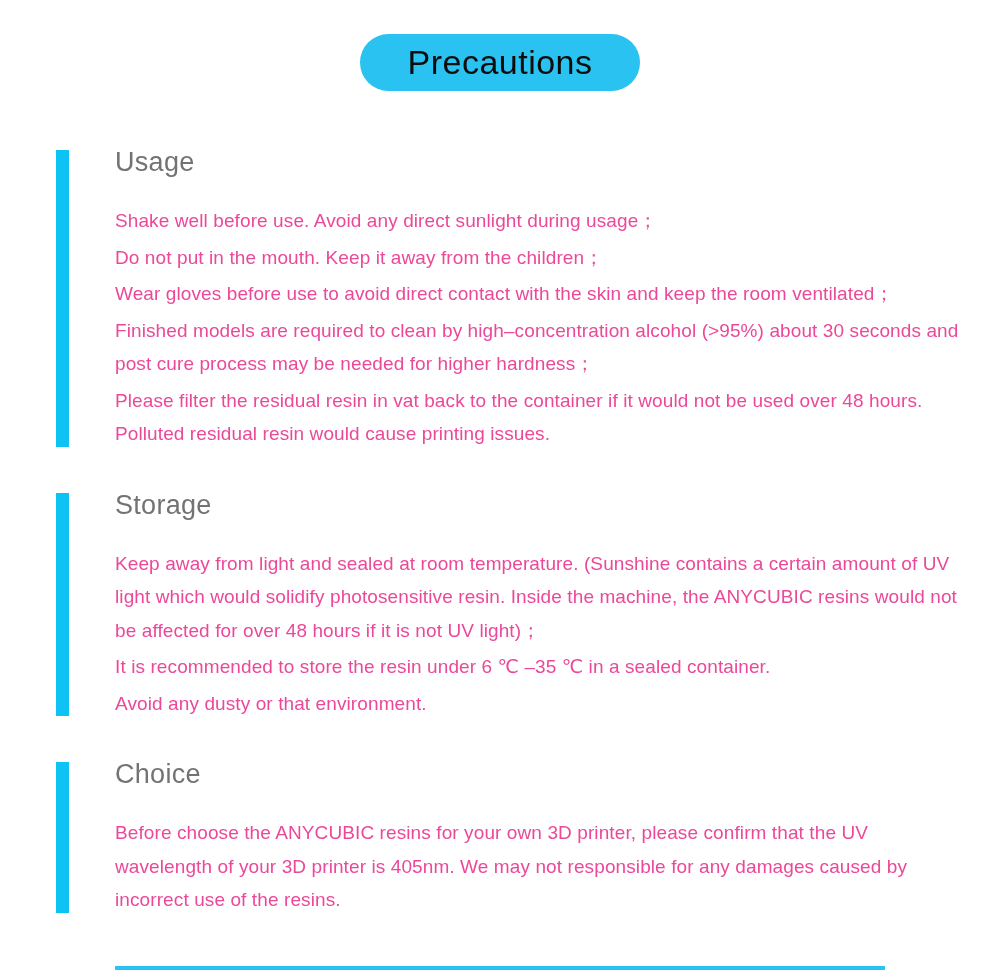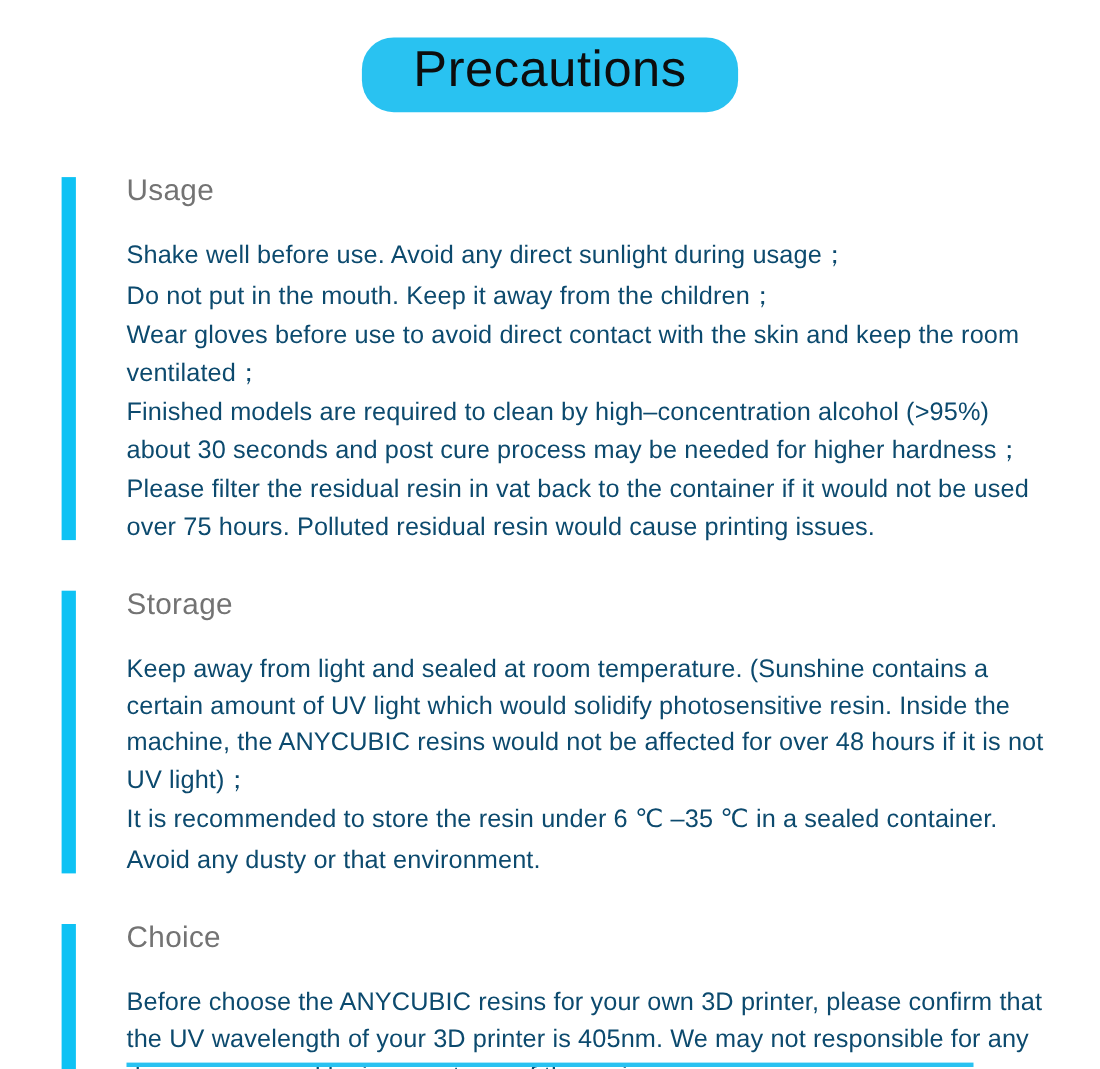--- a/index.html
+++ b/index.html
@@ -16,23 +16,23 @@
     overflow: hidden;
   }
   .title-row {
     padding-top: 34px;
     text-align: center;
   }
   .title-pill {
     display: inline-block;
     background: #29c2f1;
     color: #0d0d0d;
-    font-size: 46px;
+    font-size: 34px;
     line-height: 57px;
-    height: 68px;
+    height: 57px;
     padding: 0 47px;
     border-radius: 29px;
     letter-spacing: 0.5px;
   }
   .sections {
     margin-left: 56px;
     margin-right: 40px;
   }
   .section {
     position: relative;
@@ -53,23 +53,23 @@
   .section h2 {
     margin: 0 0 26px 0;
     font-size: 27px;
     font-weight: 400;
     color: #737373;
     letter-spacing: 0.3px;
   }
   .section .para-block p {
     margin: 0 0 3px 0;
     max-width: 848px;
-    font-size: 23px;
+    font-size: 19px;
     line-height: 33.5px;
-    color: #0c4a6e;
+    color: #ec4899;
     letter-spacing: 0.1px;
   }
   .bottom-rule {
     position: absolute;
     left: 115px;
     width: 770px;
     bottom: 2px;
     height: 4px;
     background: #29c2f1;
   }
@@ -88,21 +88,21 @@
   <div class="sections">
 
     <div class="section">
       <div class="accent-bar"></div>
       <h2>Usage</h2>
       <div class="para-block">
         <p>Shake well before use. Avoid any direct sunlight during usage；</p>
         <p>Do not put in the mouth. Keep it away from the children；</p>
         <p>Wear gloves before use to avoid direct contact with the skin and keep the room ventilated；</p>
         <p>Finished models are required to clean by high–concentration alcohol (&gt;95%) about 30 seconds and post cure process may be needed for higher hardness；</p>
-        <p>Please filter the residual resin in vat back to the container if it would not be used over 75 hours. Polluted residual resin would cause printing issues.</p>
+        <p>Please filter the residual resin in vat back to the container if it would not be used over 48 hours. Polluted residual resin would cause printing issues.</p>
       </div>
     </div>
 
     <div class="section">
       <div class="accent-bar"></div>
       <h2>Storage</h2>
       <div class="para-block">
         <p>Keep away from light and sealed at room temperature. (Sunshine contains a certain amount of UV light which would solidify photosensitive resin. Inside the machine, the ANYCUBIC resins would not be affected for over 48 hours if it is not UV light)；</p>
         <p>It is recommended to store the resin under 6 ℃ –35 ℃ in a sealed container.</p>
         <p>Avoid any dusty or that environment.</p>

